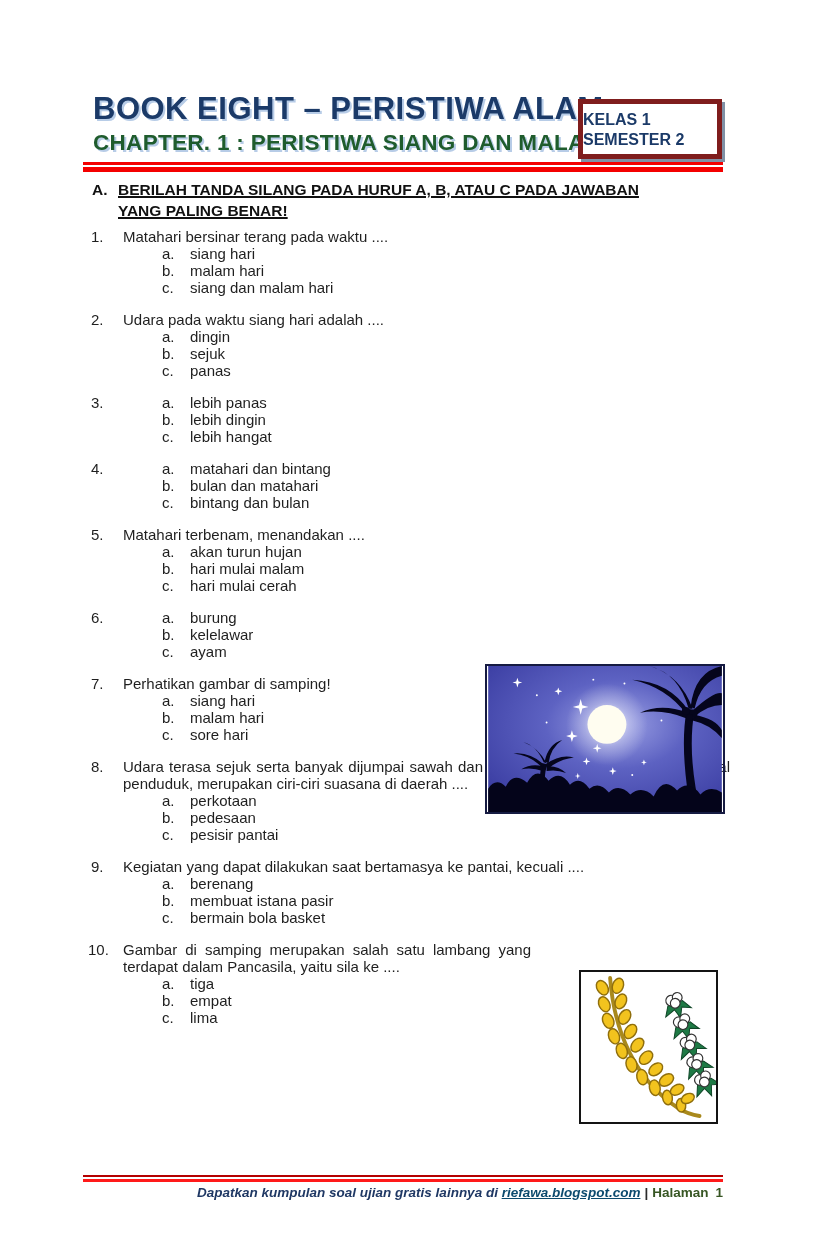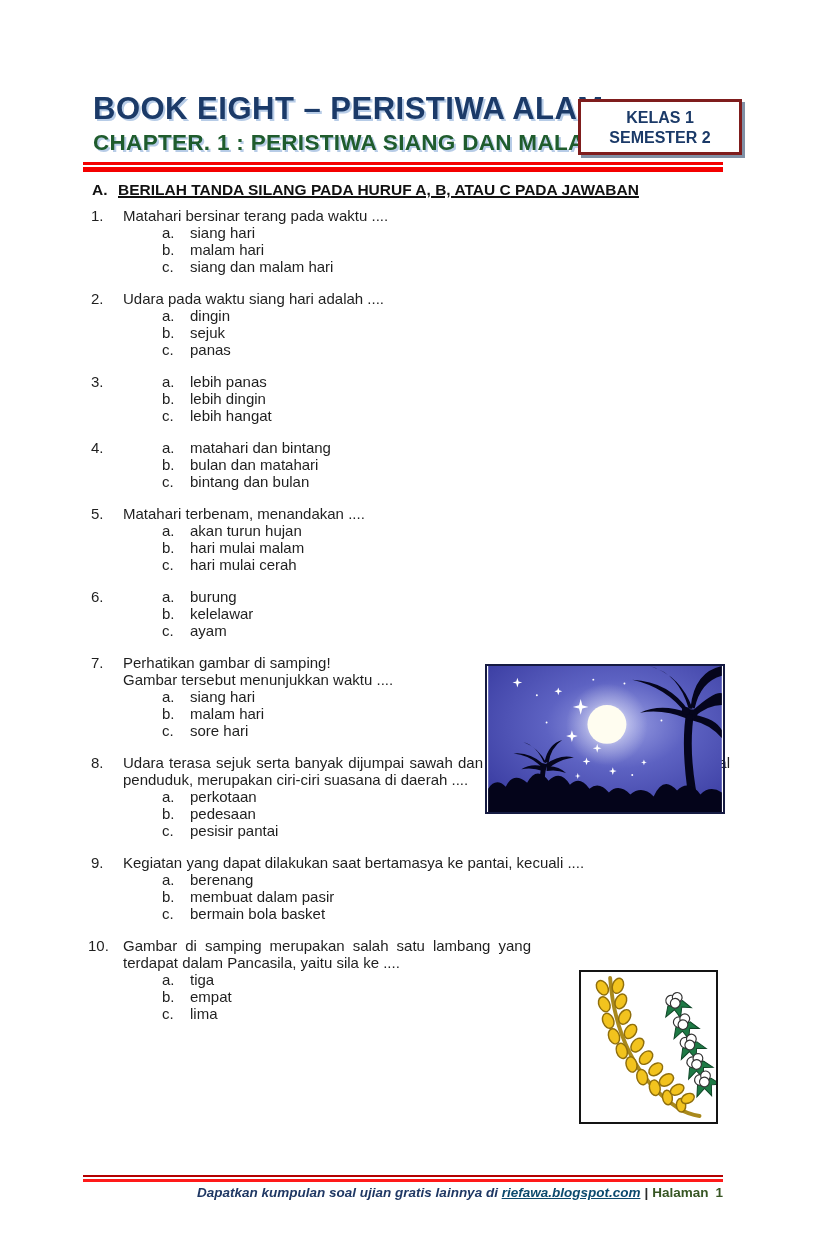--- a/index.html
+++ b/index.html
@@ -5,22 +5,22 @@
   html,body{margin:0;padding:0;background:#ffffff;}
   .page{position:relative;width:816px;height:1248px;background:#fff;overflow:hidden;
         font-family:"Liberation Sans","DejaVu Sans",sans-serif;color:#1f1f1f;}
 
   
   .title-block{position:absolute;left:93px;top:91px;}
   .book-title{margin:0;font-size:31px;font-weight:bold;color:#1B3A68;line-height:35px;
               letter-spacing:.5px;text-shadow:2px 2px 0 #b7cce7;white-space:nowrap;}
   .chapter-title{margin:3px 0 0 0;font-size:22.5px;font-weight:bold;color:#1F5C2D;line-height:27px;
                  letter-spacing:.3px;text-shadow:2px 2px 0 #b7cce7;white-space:nowrap;}
-  .badge{position:absolute;left:578px;top:99px;width:134px;background:#fff;border:3px solid #7f1d1d;
-         box-shadow:3px 3px 0 rgba(23,54,93,.55);text-align:center;padding:6px 12px 4px;}
+  .badge{position:absolute;left:578px;top:99px;width:134px;background:#fff;border:5px solid #7f1d1d;
+         box-shadow:3px 3px 0 rgba(23,54,93,.55);padding:6px 0 4px;}
   .badge-line{font-size:16px;font-weight:bold;color:#1B3A68;line-height:20px;}
   .divider-top{position:absolute;left:83px;top:162px;width:640px;}
   .divider-top .t{height:3px;background:#f40000;}
   .divider-top .gap{height:2px;}
   .divider-top .b{height:5px;background:#f40000;}
 
   
   .main{position:absolute;left:85px;top:179px;width:645px;font-size:15px;line-height:17px;}
   .sec{position:relative;padding-left:33px;font-size:15.5px;font-weight:bold;line-height:21px;
        margin-bottom:7px;color:#111;}
@@ -74,20 +74,21 @@
     <div class="t"></div>
       <div class="gap"></div>
       <div class="b"></div>
   </div>
 
   <div class="main">
 
     <div class="sec">
       <span class="sec-label">A.</span>
       <div class="sec-line">BERILAH TANDA SILANG PADA HURUF A, B,  ATAU C PADA JAWABAN</div>
+      <div class="sec-line">YANG PALING BENAR!</div>
     </div>
 
     <div class="q">
       <span class="q-num">1.</span>
       <div class="q-text">Matahari bersinar terang pada waktu ....</div>
       <div class="opts">
         <div class="opt"><span class="opt-letter">a.</span><span class="opt-text">siang hari</span></div>
         <div class="opt"><span class="opt-letter">b.</span><span class="opt-text">malam hari</span></div>
         <div class="opt"><span class="opt-letter">c.</span><span class="opt-text">siang dan malam hari</span></div>
       </div>
@@ -136,21 +137,20 @@
       <div class="opts">
         <div class="opt"><span class="opt-letter">a.</span><span class="opt-text">burung</span></div>
         <div class="opt"><span class="opt-letter">b.</span><span class="opt-text">kelelawar</span></div>
         <div class="opt"><span class="opt-letter">c.</span><span class="opt-text">ayam</span></div>
       </div>
     </div>
 
     <div class="q">
       <span class="q-num">7.</span>
       <div class="q-text">Perhatikan gambar di samping!</div>
-      <div class="q-text">Gambar tersebut menunjukkan waktu ....</div>
       <div class="opts">
         <div class="opt"><span class="opt-letter">a.</span><span class="opt-text">siang hari</span></div>
         <div class="opt"><span class="opt-letter">b.</span><span class="opt-text">malam hari</span></div>
         <div class="opt"><span class="opt-letter">c.</span><span class="opt-text">sore hari</span></div>
       </div>
     </div>
 
     <div class="q">
       <span class="q-num">8.</span>
       <div class="q-text justify">Udara terasa sejuk serta banyak dijumpai sawah dan pepohonan di sekitar tempat tinggal penduduk, merupakan ciri-ciri suasana di daerah ....</div>
@@ -159,21 +159,21 @@
         <div class="opt"><span class="opt-letter">b.</span><span class="opt-text">pedesaan</span></div>
         <div class="opt"><span class="opt-letter">c.</span><span class="opt-text">pesisir pantai</span></div>
       </div>
     </div>
 
     <div class="q">
       <span class="q-num">9.</span>
       <div class="q-text">Kegiatan yang dapat dilakukan saat bertamasya ke pantai, kecuali ....</div>
       <div class="opts">
         <div class="opt"><span class="opt-letter">a.</span><span class="opt-text">berenang</span></div>
-        <div class="opt"><span class="opt-letter">b.</span><span class="opt-text">membuat dalam pasir</span></div>
+        <div class="opt"><span class="opt-letter">b.</span><span class="opt-text">membuat istana pasir</span></div>
         <div class="opt"><span class="opt-letter">c.</span><span class="opt-text">bermain bola basket</span></div>
       </div>
     </div>
 
     <div class="q">
       <span class="q-num wide">10.</span>
       <div class="q-text justify narrow">Gambar di samping merupakan salah satu lambang yang terdapat dalam Pancasila, yaitu sila ke ....</div>
       <div class="opts">
         <div class="opt"><span class="opt-letter">a.</span><span class="opt-text">tiga</span></div>
         <div class="opt"><span class="opt-letter">b.</span><span class="opt-text">empat</span></div>

